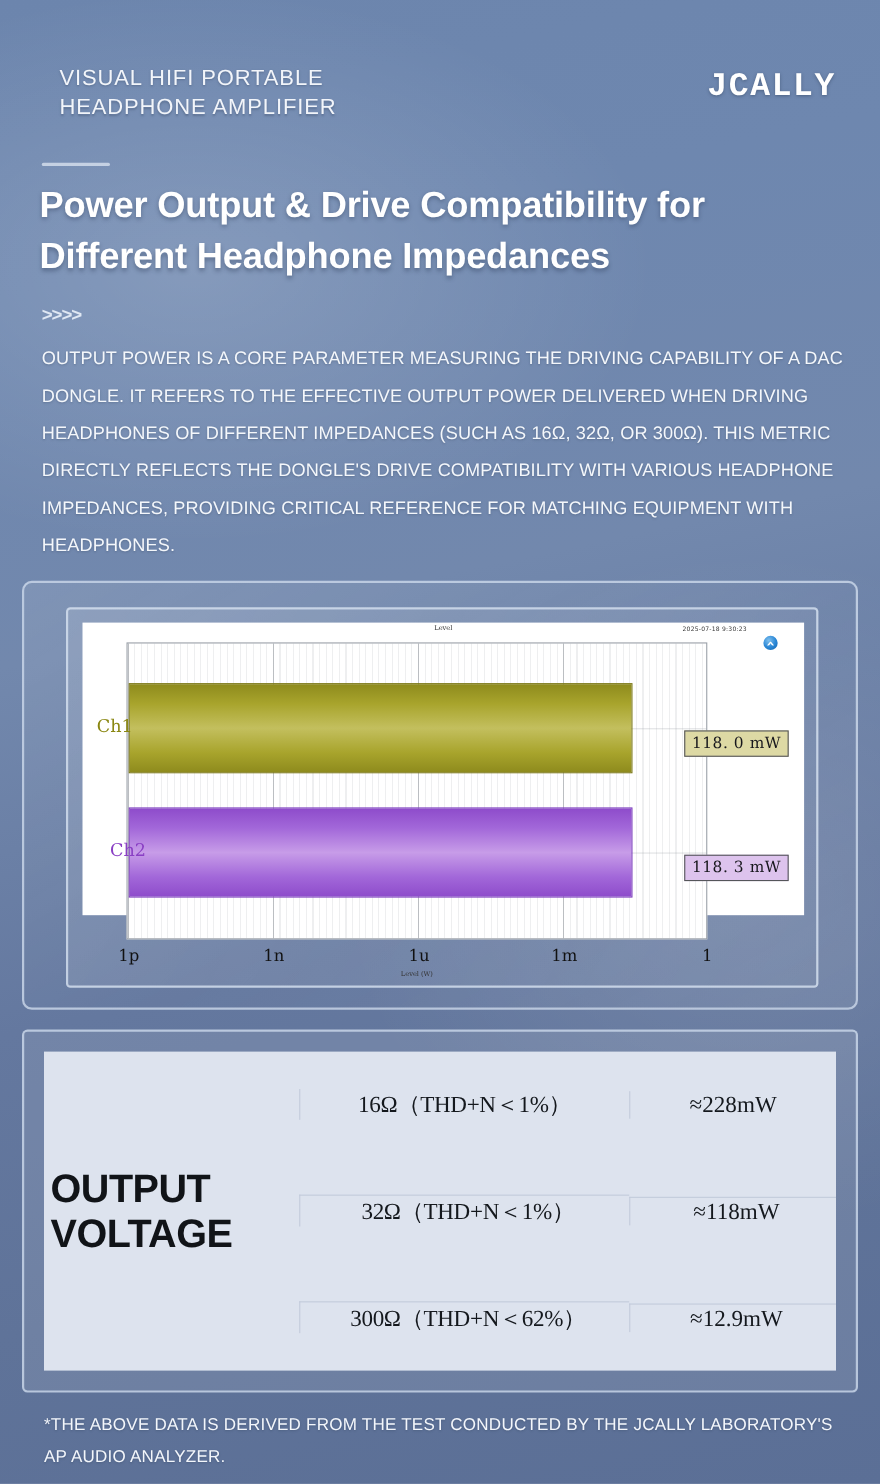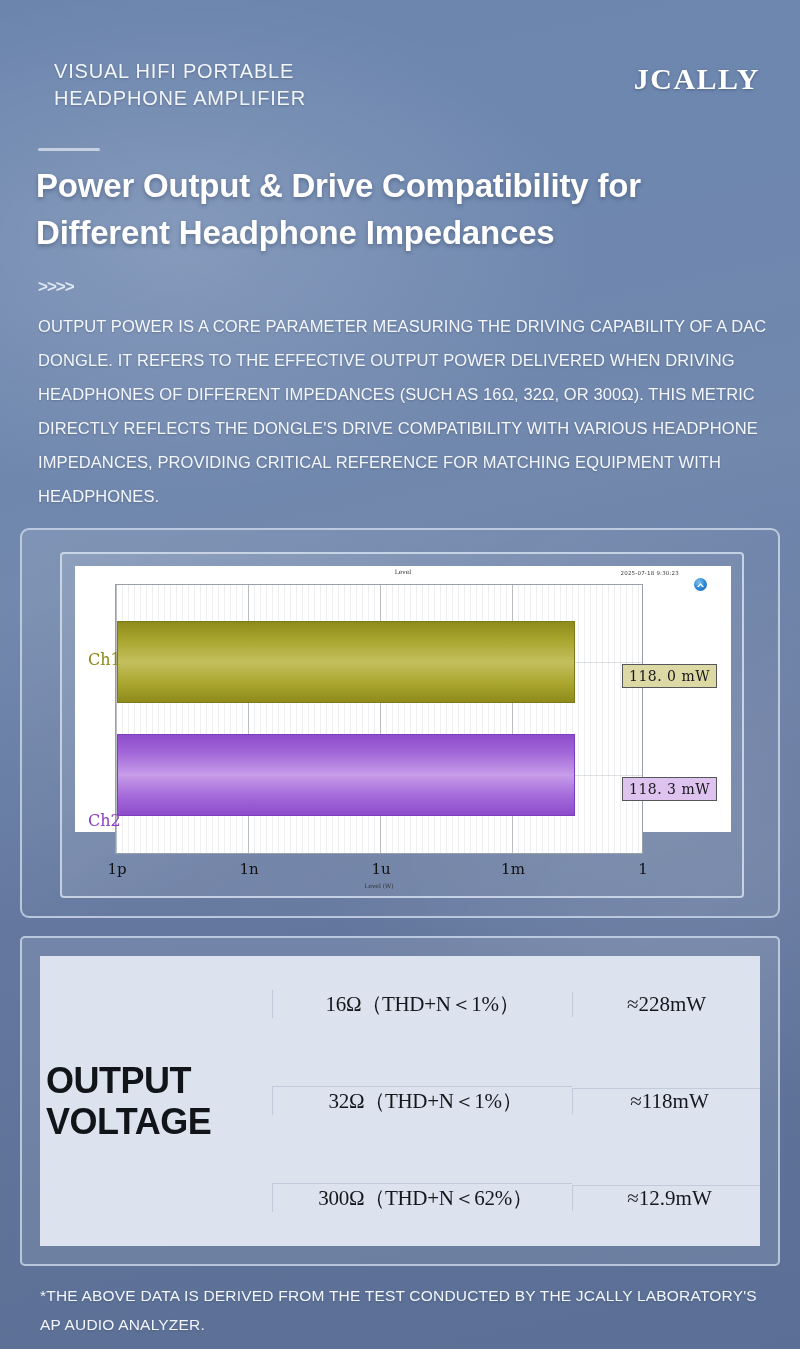--- a/index.html
+++ b/index.html
@@ -16,21 +16,21 @@
 
   
   .hdr { position:absolute; left:54px; top:58px; right:38px; }
   .hdr-kicker {
     color:#f2f5fa; font-size:20px; letter-spacing:.8px; line-height:1.33;
     font-weight:400; text-shadow:0 1px 2px rgba(40,55,80,.35);
   }
   .brand {
     position:absolute; right:2px; top:4px;
     color:#ffffff; font-size:30px; font-weight:700; letter-spacing:1.5px;
-    font-family:Liberation Serif, serif;
+    font-family:Liberation Mono, monospace;
     text-shadow:0 1px 3px rgba(35,50,75,.45);
   }
   .rule { position:absolute; left:38px; top:148px; width:62px; height:3px;
           background:rgba(226,234,245,.72); border-radius:2px; }
 
   h1.title {
     position:absolute; left:36px; top:163px; right:60px;
     color:#ffffff; font-size:33px; line-height:1.42; font-weight:700;
     letter-spacing:-.2px; text-shadow:0 2px 4px rgba(35,50,78,.4);
   }
@@ -202,21 +202,21 @@
         <span class="xtick" style="left:266px;">1u</span>
         <span class="xtick" style="left:398px;">1m</span>
         <span class="xtick" style="left:528px;">1</span>
       </div>
       <div class="xaxis-label">Level (W)</div>
 
     </div>
   </div>
 
   <span class="ch-label ch1" style="position:absolute; left:66px; top:120px;">Ch1</span>
-  <span class="ch-label ch2" style="position:absolute; left:66px; top:233px;margin-top:48px;">Ch2</span>
+  <span class="ch-label ch2" style="position:absolute; left:78px; top:233px;">Ch2</span>
 
   <span class="val-box ch1" style="position:absolute; left:600px; top:118px;">118. 0  mW</span>
   <span class="val-box ch2" style="position:absolute; left:600px; top:231px;">118. 3  mW</span>
 </div>
 
 <div class="spec-outer">
   <div class="spec-inner">
     <div class="spec-grid">
 
       <div class="spec-head">

